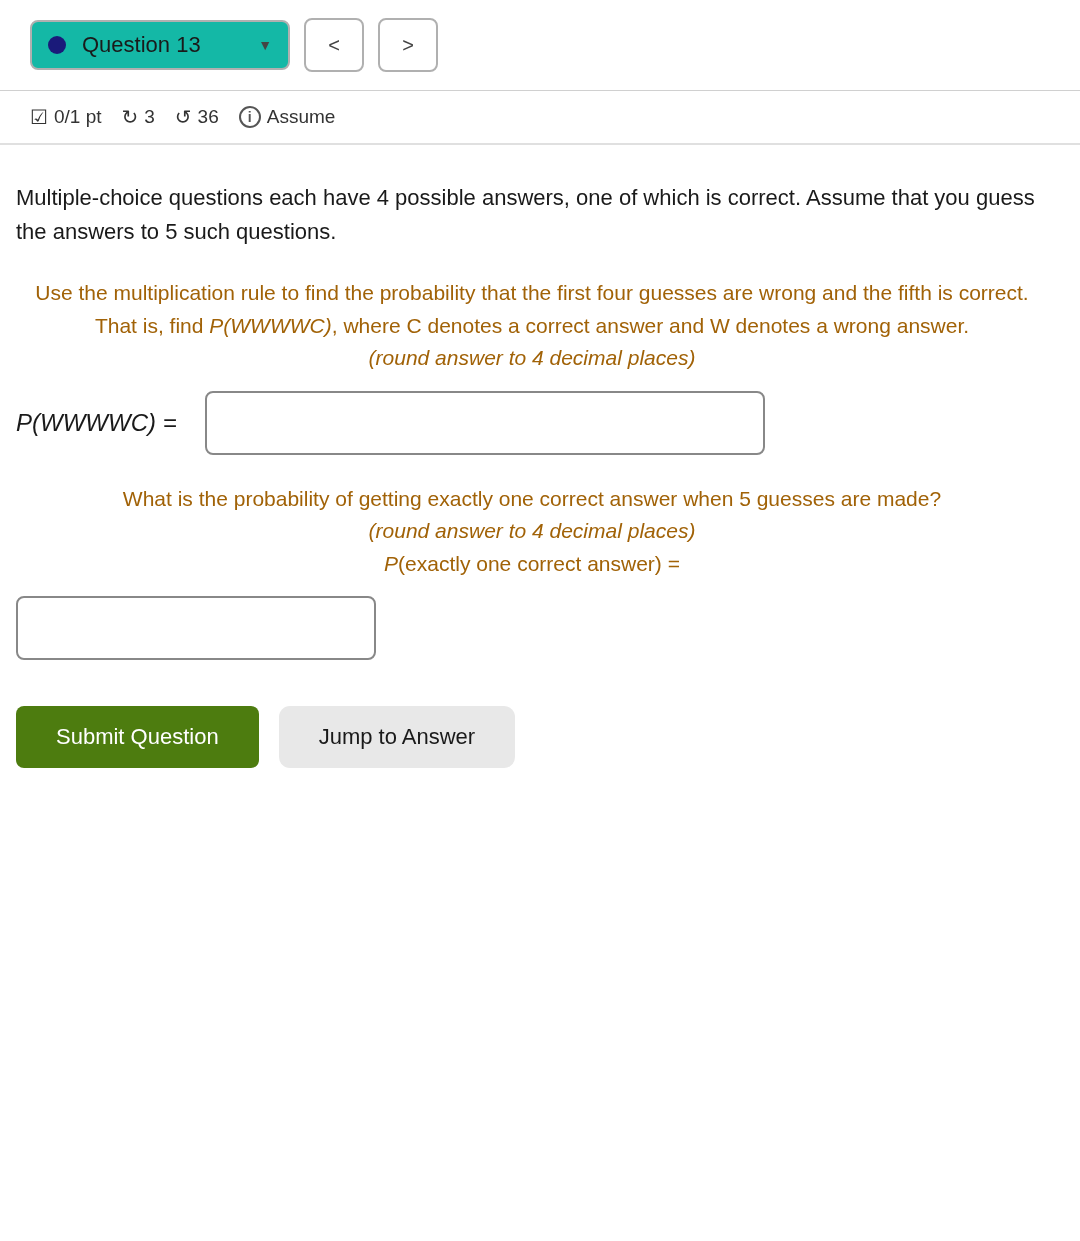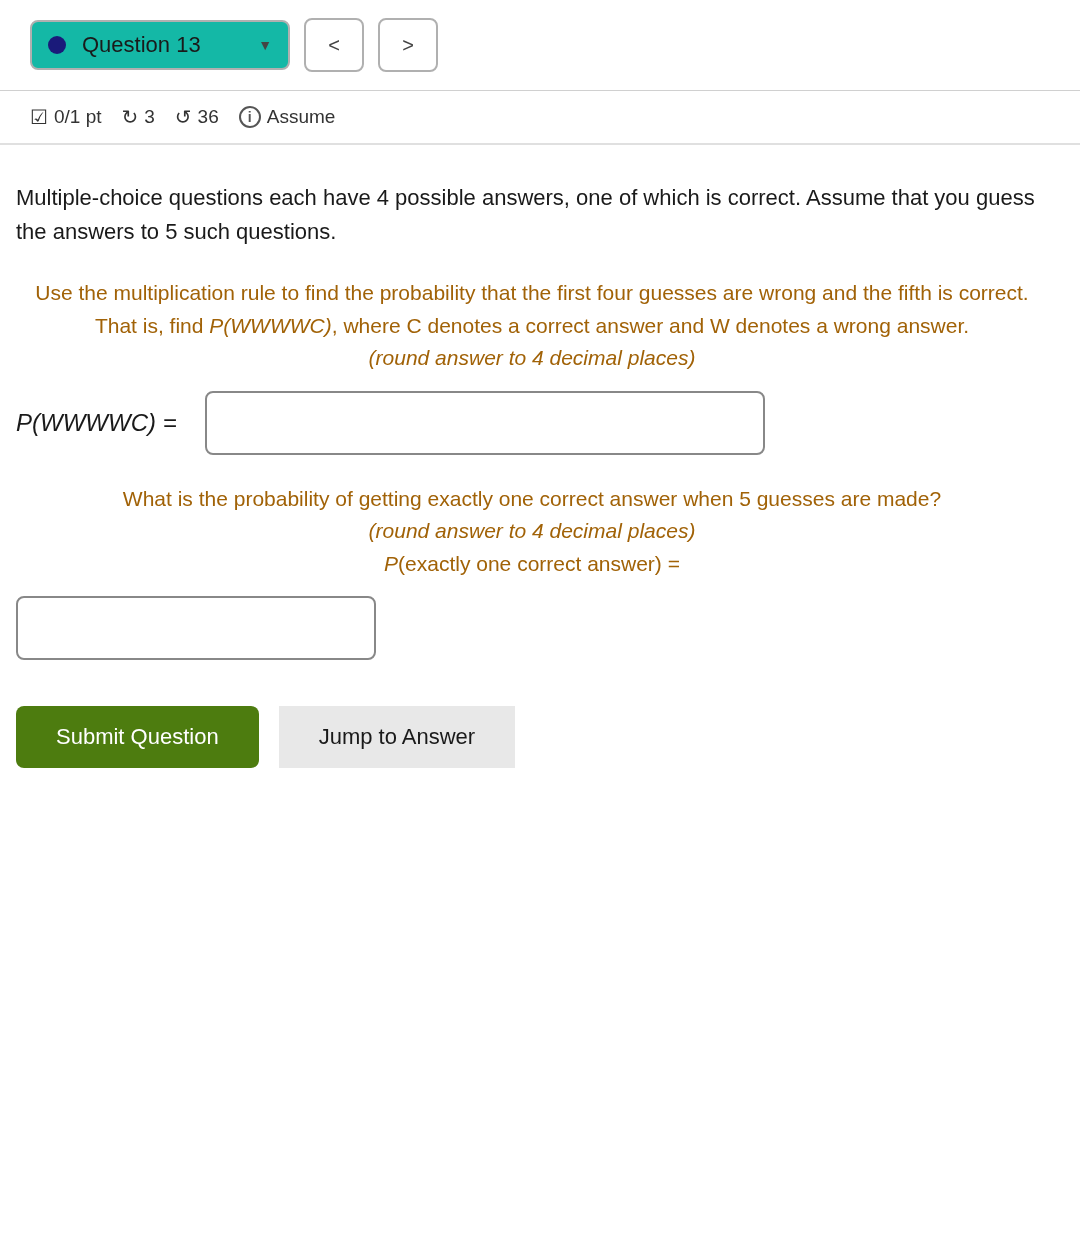--- a/index.html
+++ b/index.html
@@ -208,21 +208,21 @@
       font-size: 22px;
       font-weight: 500;
       padding: 18px 40px;
       cursor: pointer;
     }
 
     .btn-jump {
       background: #e8e8e8;
       color: #1a1a1a;
       border: none;
-      border-radius: 0;
+      border-radius: 11px;
       font-size: 22px;
       font-weight: 500;
       padding: 18px 40px;
       cursor: pointer;
     }
 
     
     .math-italic {
       font-style: italic;
     }

